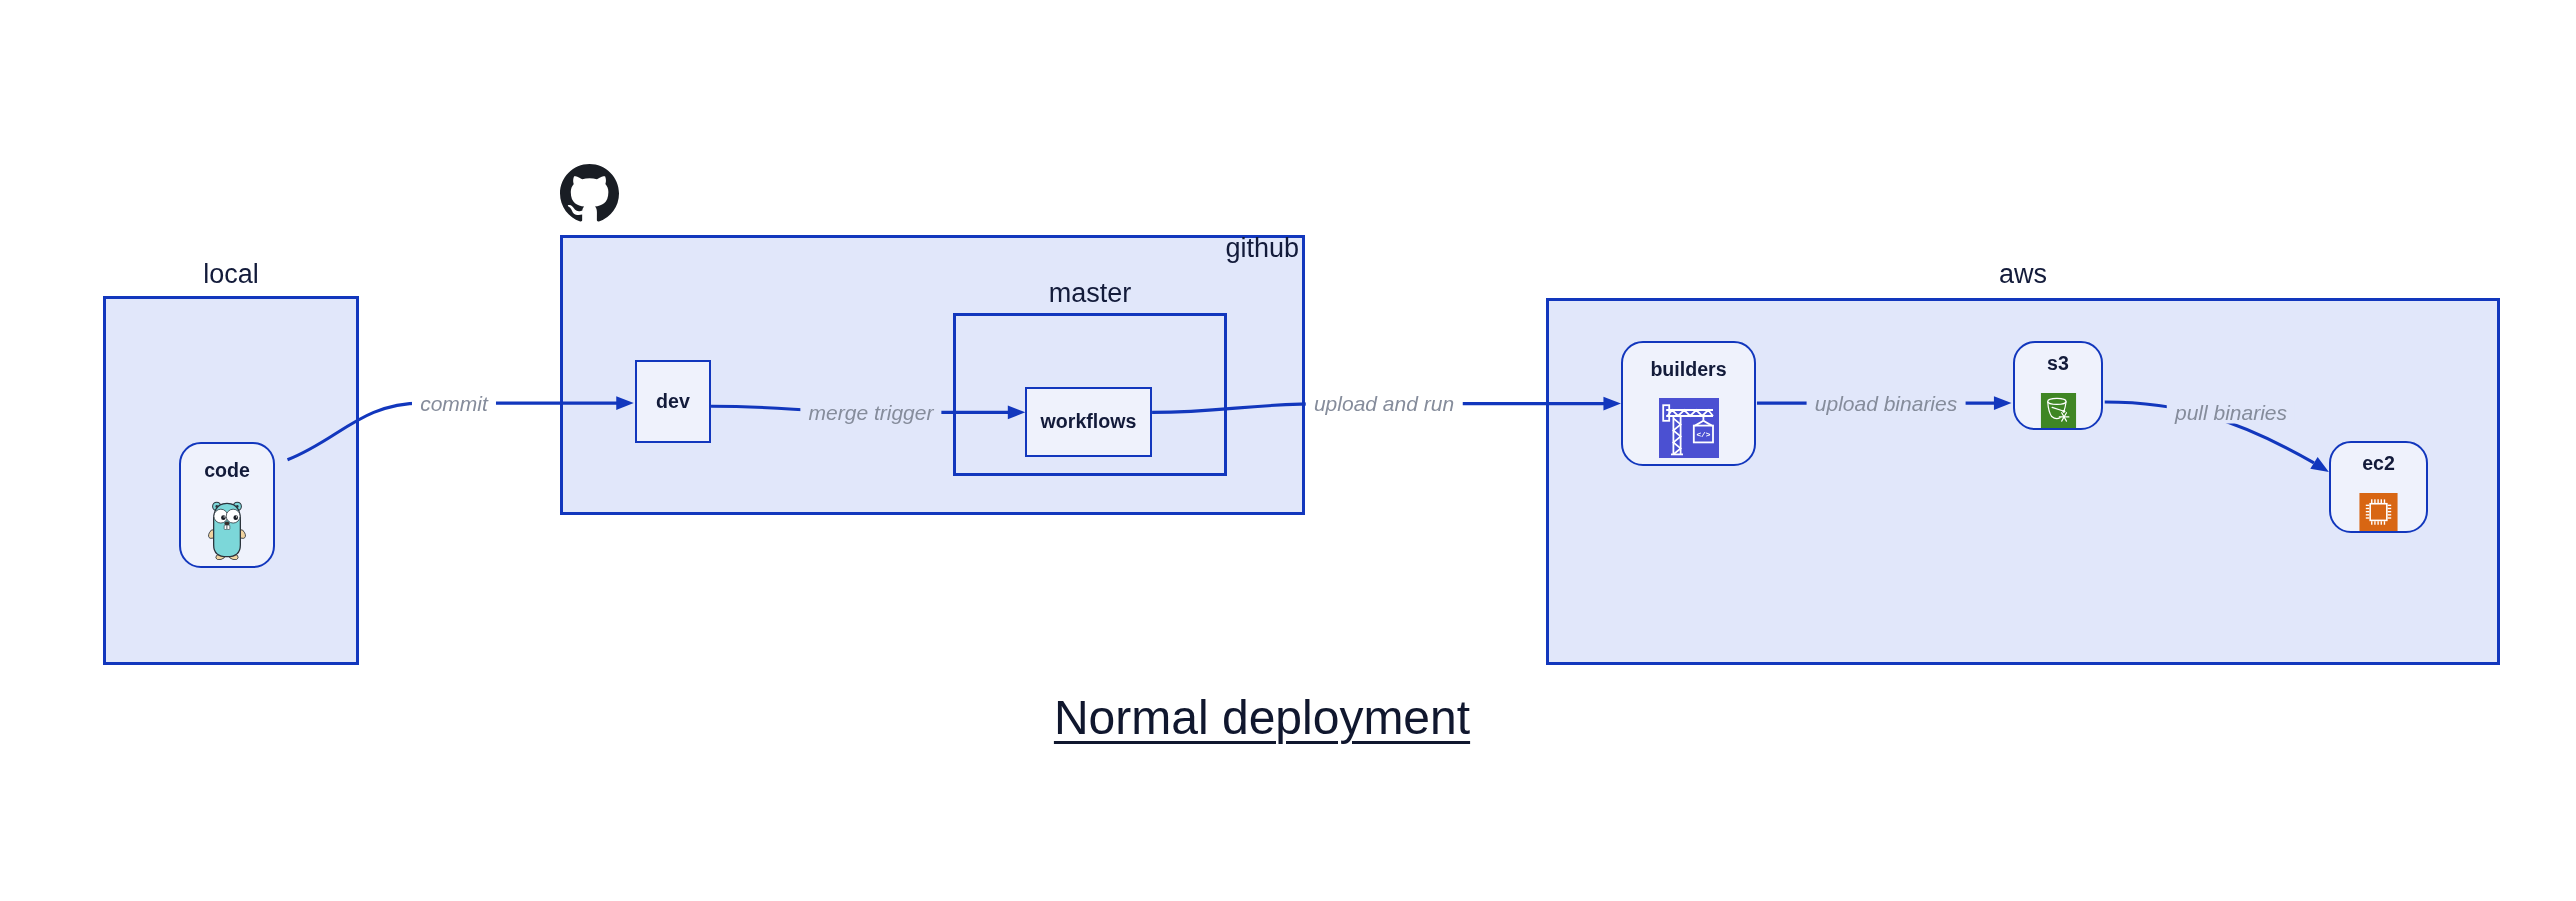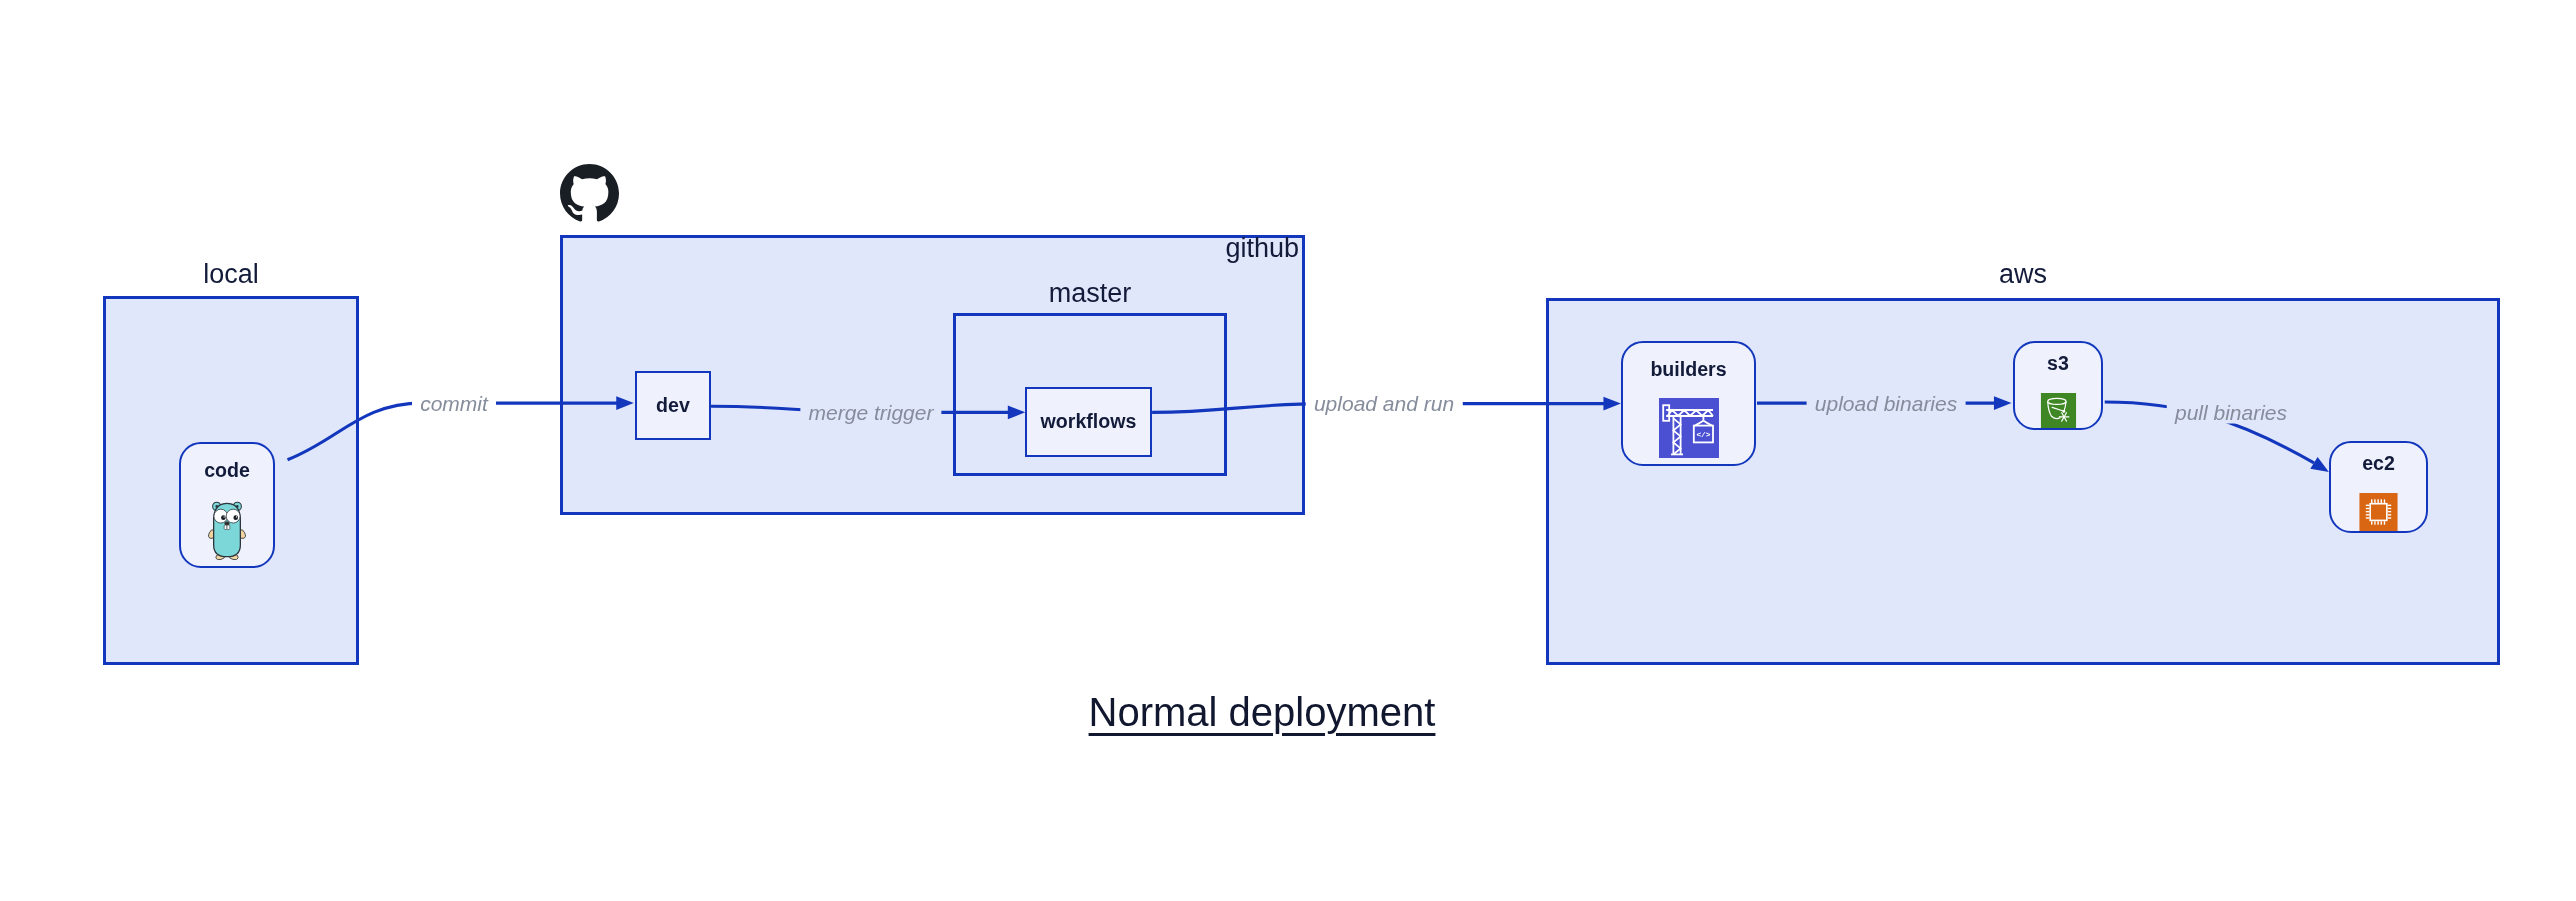--- a/index.html
+++ b/index.html
@@ -70,21 +70,21 @@
     padding:1px 8.2px;white-space:nowrap;line-height:1;
   }
   .edge-label.bg-page{background:var(--page);}
   .edge-label.bg-container{background:var(--containerFill);}
 
   
   .github-logo{position:absolute;}
   .diagram-title{
     position:absolute;
     transform:translateX(-50%);
-    font-size:40px;font-weight:400;color:#10172e;
+    font-size:48px;font-weight:400;color:#10172e;
     text-decoration:underline;
     text-decoration-thickness:3.1px;
     text-underline-offset:7.2px;
     white-space:nowrap;
   }
 </style>
 </head>
 <body>
 
 <div class="stage">
@@ -146,21 +146,21 @@
       <circle cx="54" cy="34" r="4.5" fill="#191d24"></circle>
       <circle cx="31.5" cy="32.5" r="1.3" fill="#ffffff"></circle>
       <circle cx="55.5" cy="32.5" r="1.3" fill="#ffffff"></circle>
 
       <rect x="32.5" y="42" width="9" height="6.5" rx="3" fill="#3a2f2a" stroke="#2c343c" stroke-width="1"></rect>
       <rect x="31.5" y="48.5" width="5.5" height="8.5" rx="1.5" fill="#ffffff" stroke="#2c343c" stroke-width="1.2"></rect>
       <rect x="37" y="48.5" width="5.5" height="8.5" rx="1.5" fill="#ffffff" stroke="#2c343c" stroke-width="1.2"></rect>
     </svg>
   </div>
 
-  <div class="node text-node" style="left:635px;top:371px;width:76px;height:69px;">
+  <div class="node text-node" style="left:635px;top:360px;width:76px;height:83px;">
     <div class="node-label">dev</div>
   </div>
 
   <div class="node text-node" style="left:1025px;top:387px;width:127px;height:70px;">
     <div class="node-label">workflows</div>
   </div>
 
   <div class="node icon-node" style="left:1621px;top:341px;width:135px;height:125px;">
     <div class="node-label">builders</div>
     <svg class="icon-tile" width="60" height="60" viewBox="0 0 100 100" aria-hidden="true">

